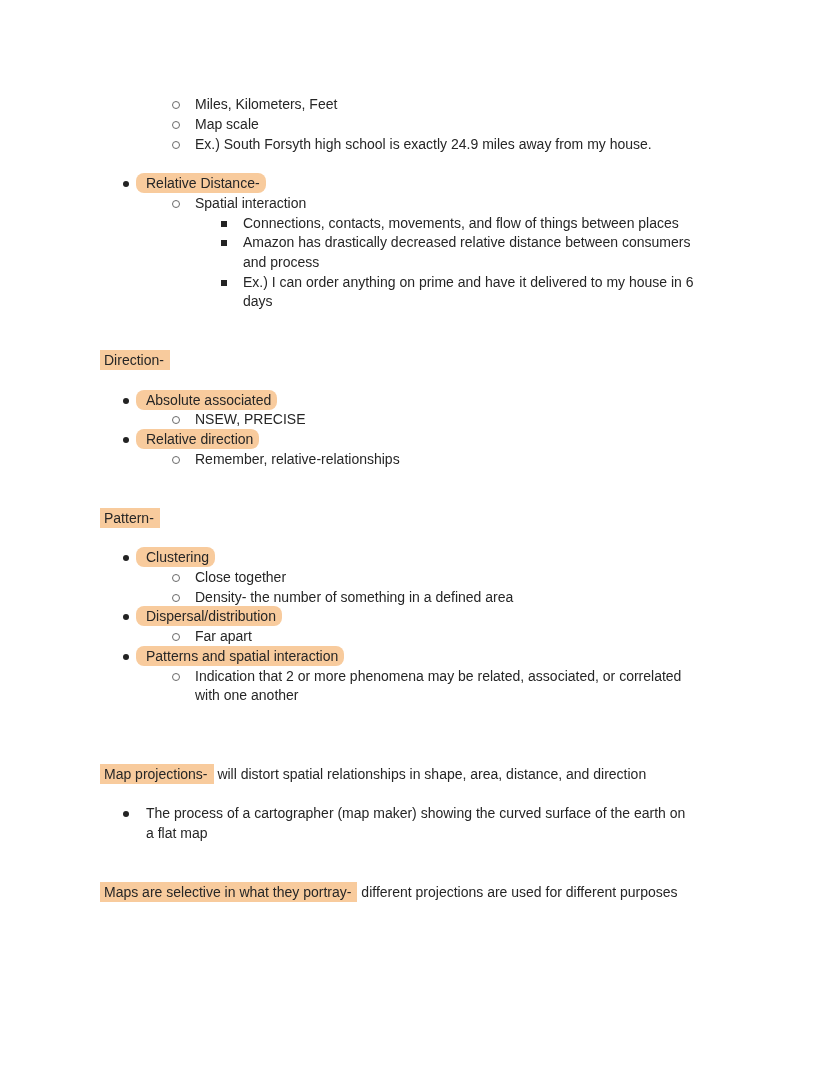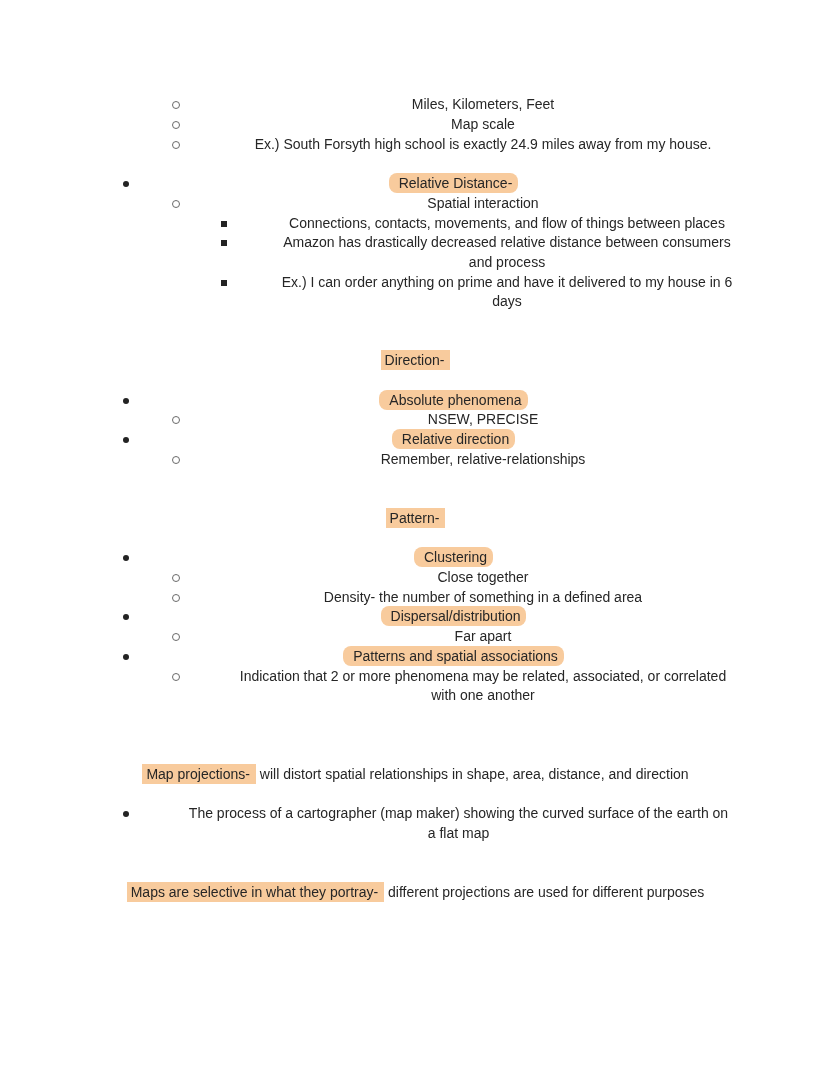--- a/index.html
+++ b/index.html
@@ -16,21 +16,20 @@
     color: var(--ink, #262626);
     -webkit-font-smoothing: antialiased;
   }
   .page {
     box-sizing: border-box;
     width: 828px;
     height: 936px;
     padding: 95.3px 97px 0 97px;
     overflow: hidden;
     background: var(--bg, #ffffff);
-    text-align: center;
   }
   .blank { height: 19.7px; }
   .li { position: relative; }
   .li .txt {
     display: block;
     white-space: pre-line;
     margin-right: -40px; 
   }
   .lv1 .txt { padding-left: 49px; }
   .lv2 .txt { padding-left: 98px; }
@@ -96,21 +95,21 @@
 
   <div class="blank"></div>
   <div class="blank"></div>
 
   <div class="para"><span class="hl">Direction-</span></div>
 
   <div class="blank"></div>
 
   <div class="li lv1">
     <span class="marker disc"></span>
-    <span class="txt"><span class="hl">Absolute phenomena</span></span>
+    <span class="txt"><span class="hl">Absolute associated</span></span>
   </div>
   <div class="li lv2">
     <span class="marker circle"></span>
     <span class="txt">NSEW, PRECISE</span>
   </div>
   <div class="li lv1">
     <span class="marker disc"></span>
     <span class="txt"><span class="hl">Relative direction</span></span>
   </div>
   <div class="li lv2">
@@ -140,21 +139,21 @@
   <div class="li lv1">
     <span class="marker disc"></span>
     <span class="txt"><span class="hl">Dispersal/distribution</span></span>
   </div>
   <div class="li lv2">
     <span class="marker circle"></span>
     <span class="txt">Far apart</span>
   </div>
   <div class="li lv1">
     <span class="marker disc"></span>
-    <span class="txt"><span class="hl">Patterns and spatial associations</span></span>
+    <span class="txt"><span class="hl">Patterns and spatial interaction</span></span>
   </div>
   <div class="li lv2">
     <span class="marker circle"></span>
     <span class="txt">Indication that 2 or more phenomena may be related, associated, or correlated
 with one another</span>
   </div>
 
   <div class="blank"></div>
   <div class="blank"></div>
   <div class="blank"></div>

